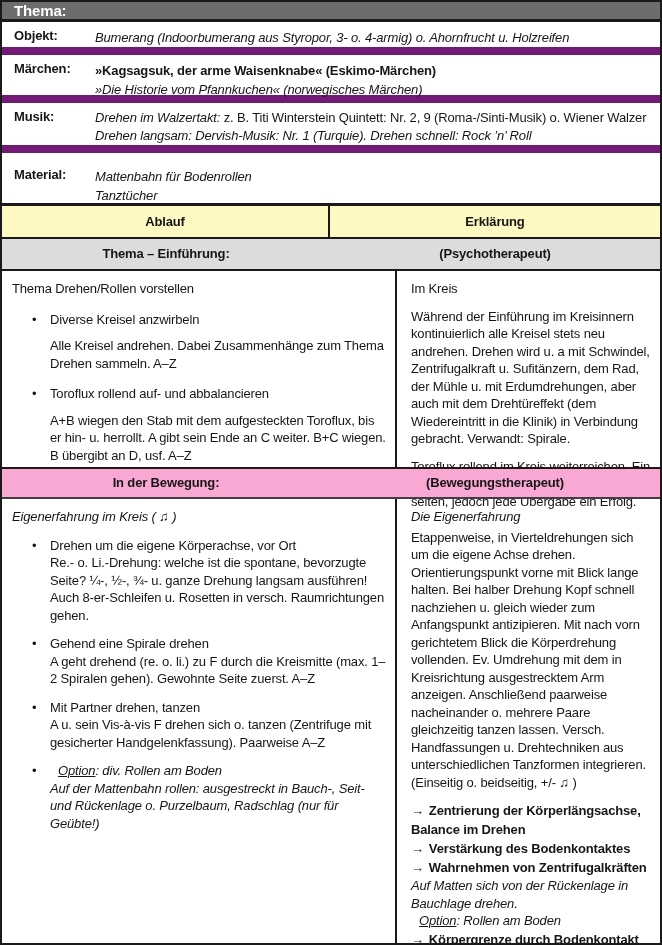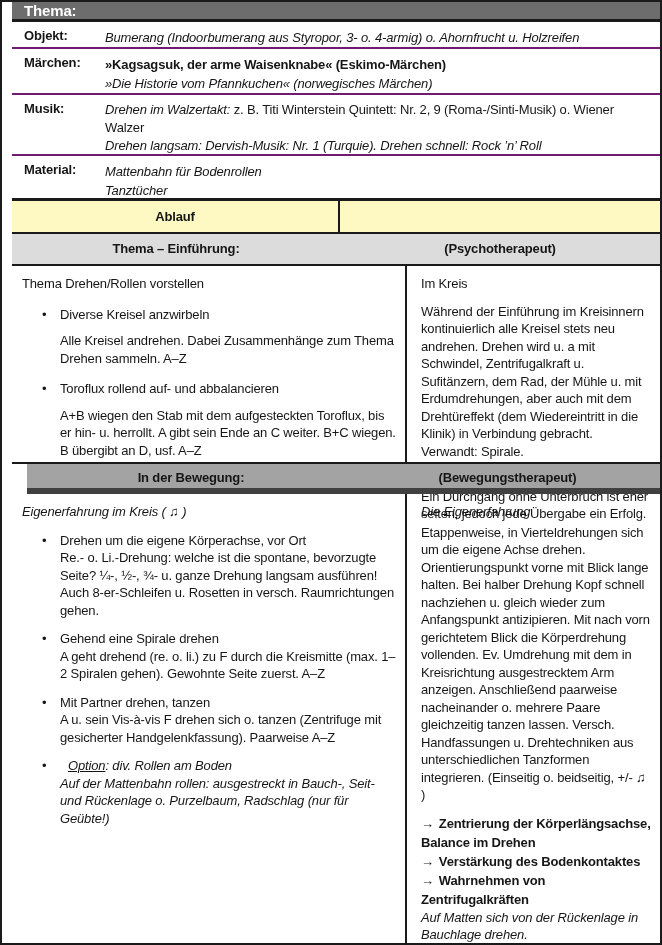--- a/index.html
+++ b/index.html
@@ -6,53 +6,52 @@
   html,body { background:#fff; }
   .page {
     width:662px; height:945px;
     border:2px solid #1a1a1a;
     font-family:"Liberation Sans", sans-serif;
     font-size:13px; color:#161616;
     letter-spacing:-0.15px;
     display:flex; flex-direction:column;
     background:#fff;
     overflow:hidden;
-    padding-left:10px;
   }
   .b { font-weight:bold; }
   .i { font-style:italic; }
   .u { text-decoration:underline;margin-left:8px; }
 
   
-  .row { display:flex; border-bottom:2px solid #701a75; }
+  .row { display:flex; border-bottom:8px solid #701a75; }
   .row-thema {
     height:39px; border-bottom:3px solid #1a1a1a;
     background:#6d6d6d; color:#fff;
     align-items:center; font-weight:bold; font-size:15px;
   }
   .lbl { width:93px; padding-left:12px; font-weight:bold; flex-shrink:0; }
   .val { flex:1; padding-right:8px; }
   .meta { padding-top:6px; }
   .meta .line { line-height:19px; }
   .row-objekt   { height:55px; }
   .row-maerchen { height:48px; }
   .row-musik    { height:61px; }
   .row-musik .line { line-height:18px; }
-  .row-material { height:45px; border-bottom:3px solid #1a1a1a; }
+  .row-material { height:45px; border-bottom:3px solid #1a1a1a;margin-top:8px; }
 
   
   .band { display:flex; font-weight:bold; text-align:center; }
   .band .half { flex-shrink:0; width:328px; }
   .band .half + .half { width:auto; flex:1; }
   .band-cols { height:33px; background:#fef9c3; border-bottom:2px solid #1a1a1a; }
   .band-cols .half { line-height:31px; }
   .band-cols .half:first-child { border-right:2px solid #1a1a1a; }
   .band-sub { height:32px; background:#dcdcdc; border-bottom:2px solid #1a1a1a; }
   .band-sub .half { line-height:30px; }
-  .band-bew { height:30px; background:#a3a3a3; border-bottom:6px solid #404040;margin-left:15px; }
+  .band-bew { height:30px; background:#f9a8d4; border-bottom:2px solid #404040; }
   .band-bew .half { line-height:28px; }
 
   
   .content { display:flex; border-bottom:2px solid #1a1a1a; }
   .content-top { height:198px; }
   .content-bottom { flex:1; border-bottom:none; }
   .col { line-height:17.5px; }
   .col-left { width:395px; flex-shrink:0; border-right:2px solid #1a1a1a; padding:9px 8px 0 10px; }
   .col-right { flex:1; padding:9px 8px 0 14px; }
 
@@ -108,20 +107,21 @@
   <div class="row meta row-material">
     <span class="lbl">Material:</span>
     <div class="val">
       <div class="line i">Mattenbahn für Bodenrollen</div>
       <div class="line i">Tanztücher</div>
     </div>
   </div>
 
   <div class="band band-cols">
     <div class="half">Ablauf</div>
+    <div class="half">Erklärung</div>
   </div>
 
   <div class="band band-sub">
     <div class="half">Thema – Einführung:</div>
     <div class="half">(Psychotherapeut)</div>
   </div>
 
   <div class="content content-top">
     <div class="col col-left">
       <p class="ctitle">Thema Drehen/Rollen vorstellen</p>

